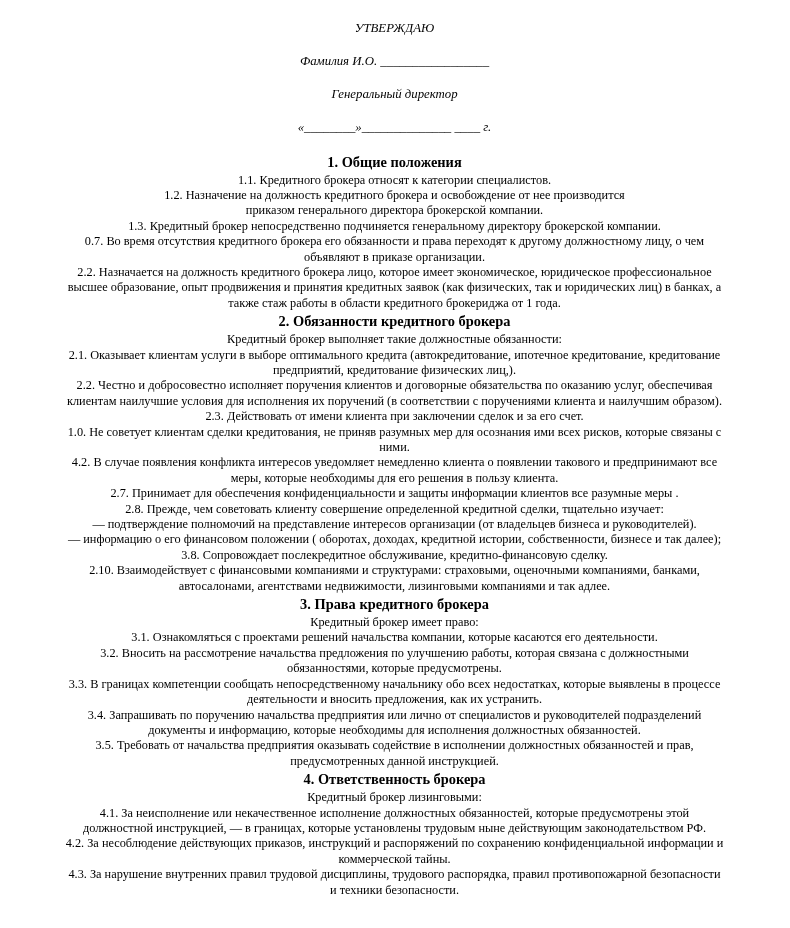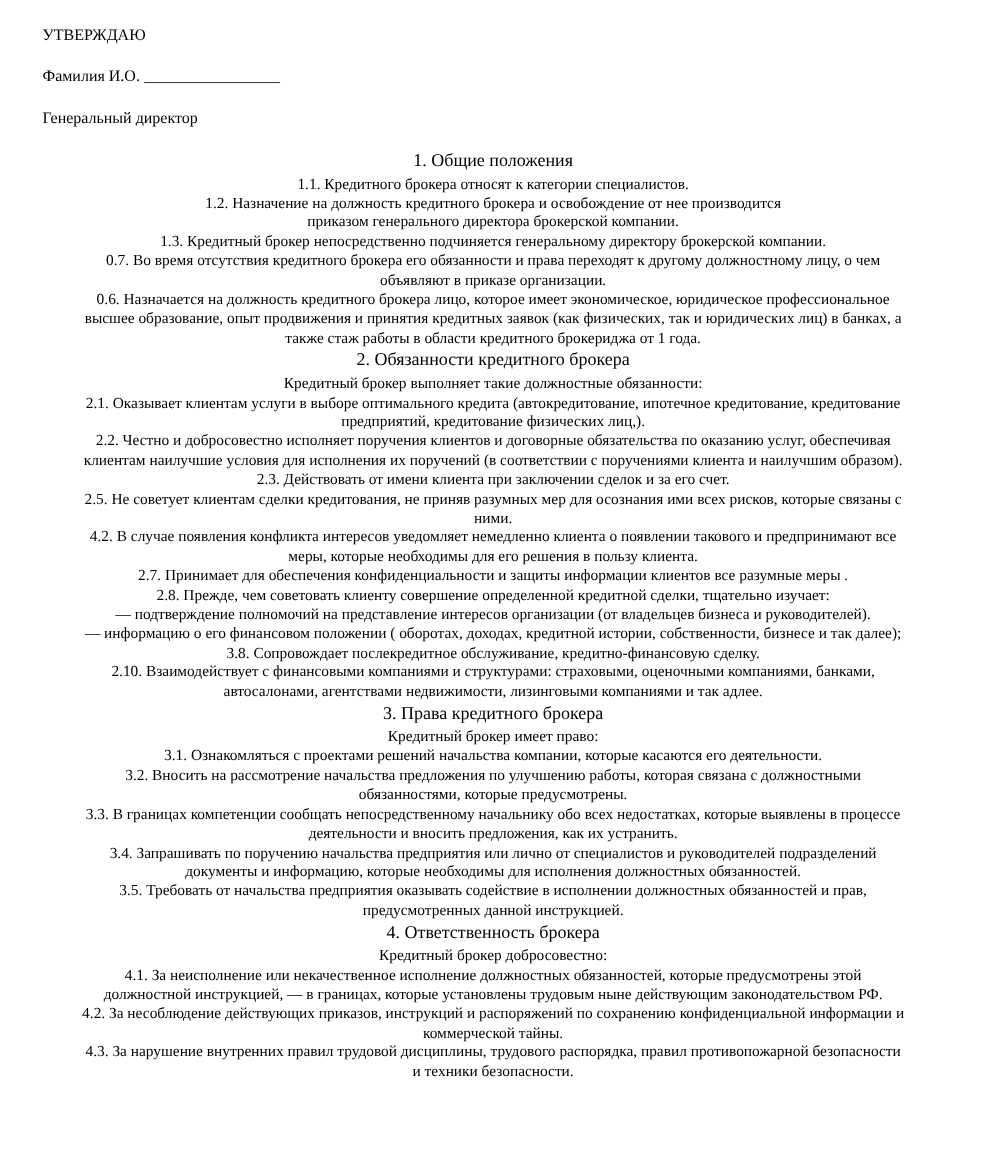--- a/index.html
+++ b/index.html
@@ -11,29 +11,30 @@
     width: 790px;
     height: 928px;
     overflow: hidden;
     color: #000000;
     font-family: "Liberation Serif", "DejaVu Serif", serif;
   }
   .page {
     padding: 3px 35px 0 34px;
   }
   .approval {
-    text-align: left;
+    text-align: center;
     font-size: 12.8px;
     line-height: 16.5px;
     white-space: pre-line;
+    font-style: italic;
   }
   .section-title {
     margin: 2px 0 2px 0;
     text-align: center;
-    font-weight: normal;
+    font-weight: bold;
     font-size: 14.4px;
     line-height: 17px;
   }
   p.clause {
     margin: 0;
     font-size: 12.3px;
     line-height: 15.4px;
     white-space: pre-line;
     text-align: center;
   }
@@ -43,41 +44,42 @@
 </style>
 </head>
 <body>
 
 <div class="page">
 
   <div class="approval">
     <div>УТВЕРЖДАЮ</div>
     <div>Фамилия И.О. _________________</div>
     <div>Генеральный директор</div>
+    <div>«________»______________ ____ г.</div>
   </div>
 
   <h2 class="section-title">1. Общие положения</h2>
   <p class="clause">1.1. Кредитного брокера относят к категории специалистов.</p>
   <p class="clause">1.2. Назначение на должность кредитного брокера и освобождение от нее производится
 приказом генерального директора брокерской компании.</p>
   <p class="clause">1.3. Кредитный брокер непосредственно подчиняется генеральному директору брокерской компании.</p>
   <p class="clause">0.7. Во время отсутствия кредитного брокера его обязанности и права переходят к другому должностному лицу,  о чем
 объявляют в приказе организации.</p>
-  <p class="clause">0.6. Назначается на должность кредитного брокера лицо, которое имеет экономическое, юридическое профессиональное
+  <p class="clause">2.2. Назначается на должность кредитного брокера лицо, которое имеет экономическое, юридическое профессиональное
 высшее образование, опыт продвижения и принятия кредитных заявок (как физических, так и юридических лиц) в банках, а
 также стаж работы в области кредитного брокериджа от 1 года.</p>
 
   <h2 class="section-title">2. Обязанности кредитного брокера</h2>
   <p class="clause">Кредитный брокер выполняет такие должностные обязанности:</p>
   <p class="clause">2.1. Оказывает клиентам услуги в выборе оптимального кредита (автокредитование, ипотечное кредитование, кредитование
 предприятий, кредитование физических лиц,).</p>
   <p class="clause">2.2. Честно и добросовестно исполняет поручения клиентов и договорные обязательства по оказанию услуг,  обеспечивая
 клиентам наилучшие условия для исполнения их поручений (в соответствии с поручениями клиента и наилучшим образом).</p>
   <p class="clause">2.3. Действовать от имени клиента при заключении сделок и за его счет.</p>
-  <p class="clause">2.5. Не советует клиентам сделки кредитования, не приняв разумных мер для осознания ими всех рисков, которые связаны с
+  <p class="clause">1.0. Не советует клиентам сделки кредитования, не приняв разумных мер для осознания ими всех рисков, которые связаны с
 ними.</p>
   <p class="clause">4.2. В случае появления конфликта интересов уведомляет немедленно клиента о появлении такового и предпринимают все
 меры, которые необходимы для его решения в пользу клиента.</p>
   <p class="clause">2.7. Принимает для обеспечения конфиденциальности и защиты информации клиентов все разумные меры .</p>
   <p class="clause">2.8. Прежде, чем советовать  клиенту совершение определенной кредитной сделки, тщательно изучает:</p>
   <p class="clause">— подтверждение полномочий на представление интересов организации (от владельцев бизнеса и руководителей).</p>
   <p class="clause">— информацию о его финансовом положении ( оборотах, доходах,  кредитной истории, собственности, бизнесе и так далее);</p>
   <p class="clause">3.8. Сопровождает послекредитное обслуживание, кредитно-финансовую сделку.</p>
   <p class="clause">2.10. Взаимодействует с финансовыми компаниями и структурами: страховыми, оценочными компаниями,  банками,
 автосалонами, агентствами недвижимости, лизинговыми компаниями и так адлее.</p>
@@ -88,21 +90,21 @@
   <p class="clause">3.2. Вносить на рассмотрение начальства предложения по улучшению работы, которая связана с должностными
 обязанностями, которые предусмотрены.</p>
   <p class="clause">3.3. В границах  компетенции сообщать непосредственному начальнику обо всех недостатках, которые выявлены в процессе
 деятельности  и вносить предложения, как  их устранить.</p>
   <p class="clause">3.4. Запрашивать по поручению начальства предприятия или лично  от специалистов и руководителей подразделений
 документы и информацию, которые необходимы для исполнения должностных обязанностей.</p>
   <p class="clause">3.5. Требовать от начальства предприятия оказывать содействие в исполнении должностных обязанностей и прав,
 предусмотренных данной инструкцией.</p>
 
   <h2 class="section-title">4. Ответственность брокера</h2>
-  <p class="clause">Кредитный брокер добросовестно:</p>
+  <p class="clause">Кредитный брокер лизинговыми:</p>
   <p class="clause">4.1. За неисполнение или некачественное исполнение  должностных обязанностей, которые предусмотрены этой
 должностной инструкцией, — в границах, которые установлены трудовым ныне действующим законодательством РФ.</p>
   <p class="clause">4.2. За несоблюдение действующих приказов, инструкций и распоряжений по сохранению конфиденциальной информации и
 коммерческой тайны.</p>
   <p class="clause">4.3. За нарушение внутренних правил трудовой дисциплины, трудового распорядка,  правил противопожарной безопасности
 и техники безопасности.</p>
 
 </div>
 
 </body></html>

